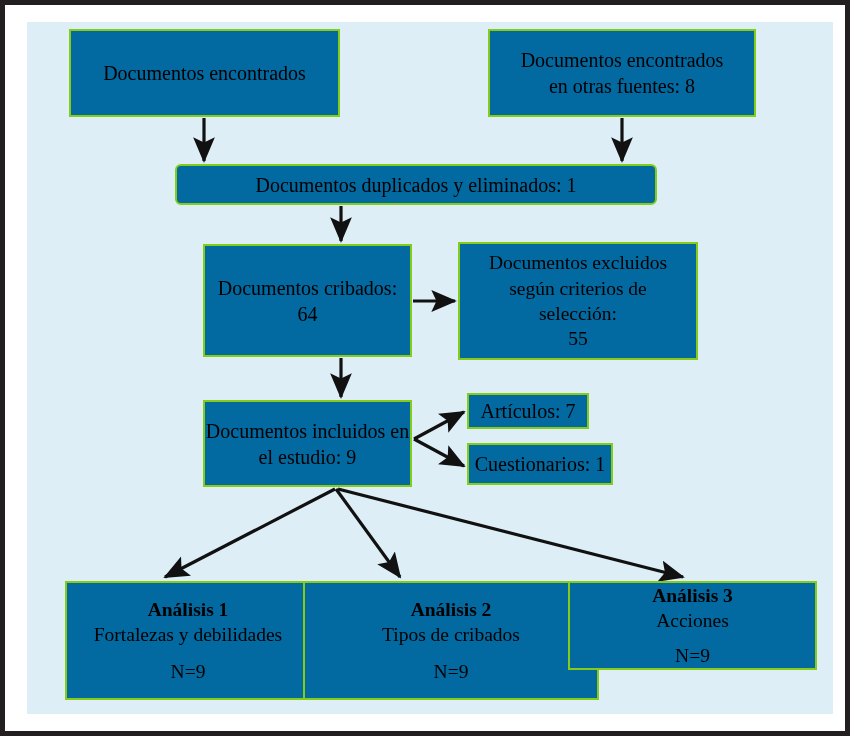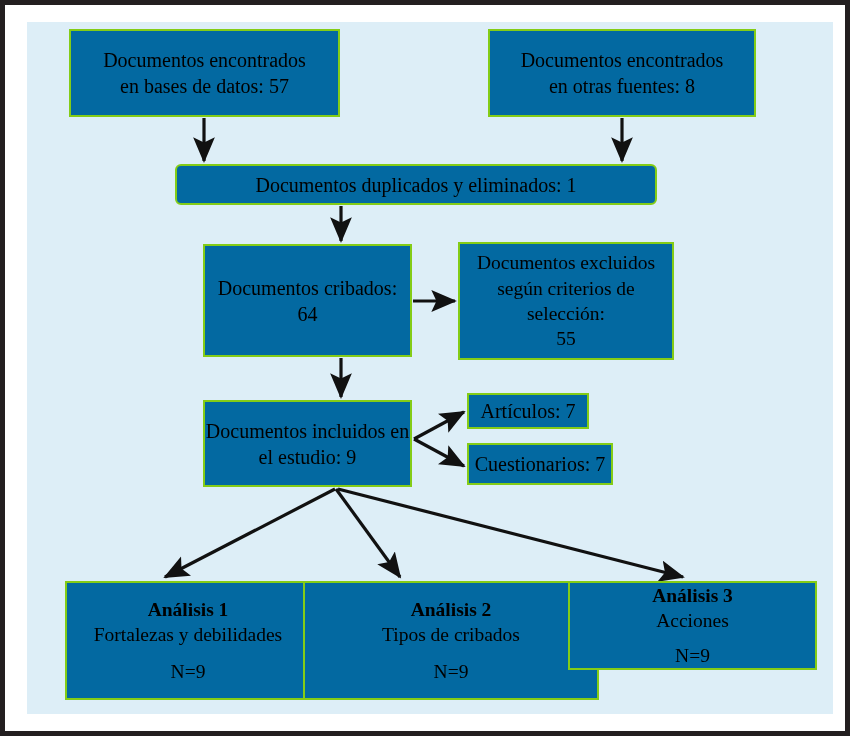--- a/index.html
+++ b/index.html
@@ -38,21 +38,21 @@
   .box .ln{display:block;white-space:nowrap;}
   .t20{font-size:20px;}
   .t19{font-size:19.5px;}
   .bold{font-weight:bold;}
   .gap{height:11px;}
   
   #box-db        {left:64px;  top:24px;  width:271px; height:88px;}
   #box-other     {left:483px; top:24px;  width:268px; height:88px;}
   #box-dup       {left:170px; top:159px; width:482px; height:41px;border-radius:6px;}
   #box-screened  {left:198px; top:239px; width:209px; height:113px;}
-  #box-excluded  {left:453px; top:237px; width:216px; height:118px;align-items:center;}
+  #box-excluded  {left:453px; top:237px; width:240px; height:118px;align-items:center;}
   #box-included  {left:198px; top:395px; width:209px; height:87px;}
   #box-articles  {left:462px; top:388px; width:122px; height:36px;}
   #box-quest     {left:462px; top:438px; width:146px; height:42px;}
   #box-an1       {left:32px;  top:576px; width:246px; height:119px;margin-left:28px;}
   #box-an2       {left:298px; top:576px; width:296px; height:119px;}
   #box-an3       {left:563px; top:576px; width:249px; height:89px;}
 </style>
 </head>
 <body>
 
@@ -76,21 +76,20 @@
         <line x1="409" y1="434" x2="459" y2="407"></line>
         <line x1="409" y1="434" x2="459" y2="461"></line>
         <line x1="330" y1="484" x2="160" y2="572"></line>
         <line x1="331" y1="484" x2="395" y2="572"></line>
         <line x1="333" y1="484" x2="678" y2="572"></line>
       </g>
     </svg>
 
     <div class="box" id="box-db">
       <span class="ln t20">Documentos encontrados</span>
-      <span class="ln t20">en bases de datos: 57</span>
     </div>
 
     <div class="box" id="box-other">
       <span class="ln t20">Documentos encontrados</span>
       <span class="ln t20">en otras fuentes: 8</span>
     </div>
 
     <div class="box" id="box-dup">
       <span class="ln t20">Documentos duplicados y eliminados: 1</span>
     </div>
@@ -110,21 +109,21 @@
     <div class="box" id="box-included">
       <span class="ln t20">Documentos incluidos en</span>
       <span class="ln t20">el estudio: 9</span>
     </div>
 
     <div class="box" id="box-articles">
       <span class="ln t20">Artículos: 7</span>
     </div>
 
     <div class="box" id="box-quest">
-      <span class="ln t20">Cuestionarios: 7</span>
+      <span class="ln t20">Cuestionarios: 1</span>
     </div>
 
     <div class="box" id="box-an1">
       <span class="ln t19 bold">Análisis 1</span>
       <span class="ln t19">Fortalezas y debilidades</span>
       <span class="gap"></span>
       <span class="ln t19">N=9</span>
     </div>
 
     <div class="box" id="box-an2">

